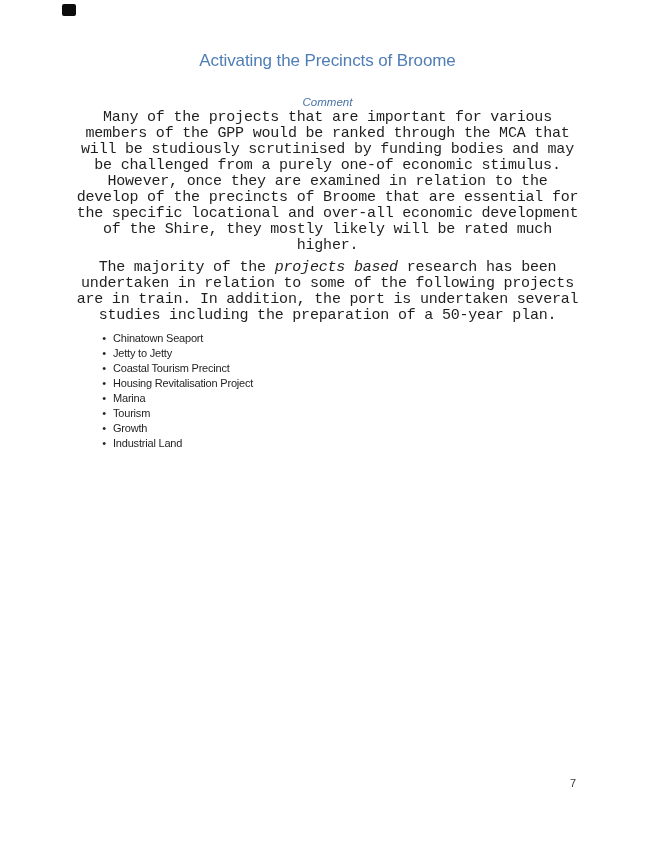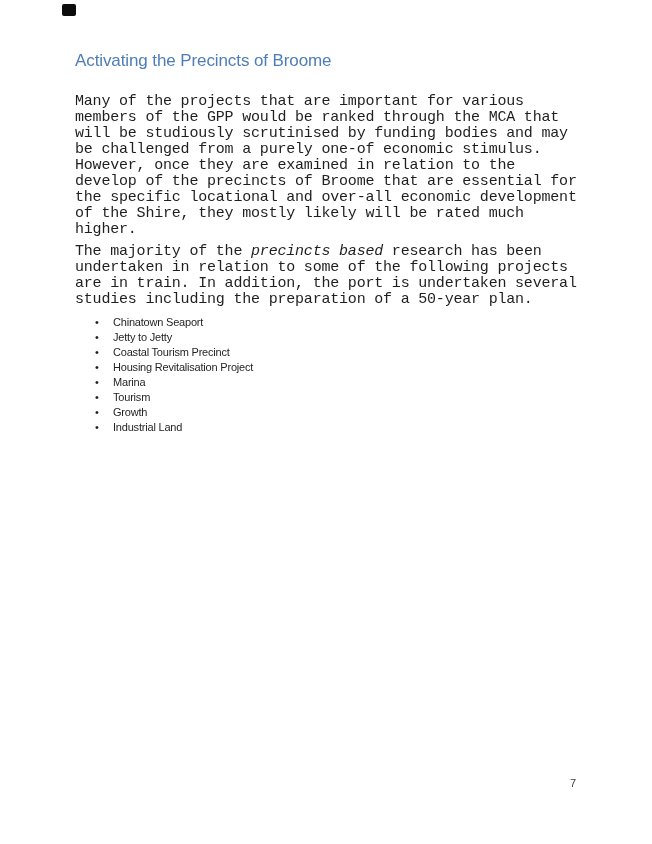--- a/index.html
+++ b/index.html
@@ -13,20 +13,21 @@
     width: 652px; height: 844px;
     background: #ffffff;
     font-family: "Liberation Sans", sans-serif;
     color: var(--body);
     overflow: hidden;
   }
   .page {
     position: relative;
     width: 652px; height: 844px;
     background: #ffffff;
+    text-align: center;
   }
   .cursor-artifact {
     position: absolute;
     left: 62px; top: 4px;
     width: 14px; height: 12px;
     background: #0c0c0c;
     border-radius: 2px;
   }
   .content {
     position: absolute;
@@ -88,24 +89,25 @@
 <body>
 
 <div class="page">
 
   <div class="cursor-artifact"></div>
 
   <div class="content">
 
     <h1 class="doc-heading">Activating the Precincts of Broome</h1>
 
+    <div class="comment-label">Comment</div>
 
     <p class="para p1">Many of the projects that are important for various members of the GPP would be ranked through the MCA that will be studiously scrutinised by funding bodies and may be challenged from a purely one-of economic stimulus. However, once they are examined in relation to the develop of the precincts of Broome that are essential for the specific locational and over-all economic development of the Shire, they mostly likely will be rated much higher.</p>
 
-    <p class="para p2"><span>The majority of the </span><span class="italic">precincts based</span><span> research has been undertaken in relation to some of the following projects are in train. In addition, the port is undertaken several studies including the preparation of a 50-year plan.</span></p>
+    <p class="para p2"><span>The majority of the </span><span class="italic">projects based</span><span> research has been undertaken in relation to some of the following projects are in train. In addition, the port is undertaken several studies including the preparation of a 50-year plan.</span></p>
 
 
     <ul class="bullet-list">
       <li>
           <span class="bullet-marker">•</span>
           <span>Chinatown Seaport</span>
         </li>
       <li>
           <span class="bullet-marker">•</span>
           <span>Jetty to Jetty</span>

